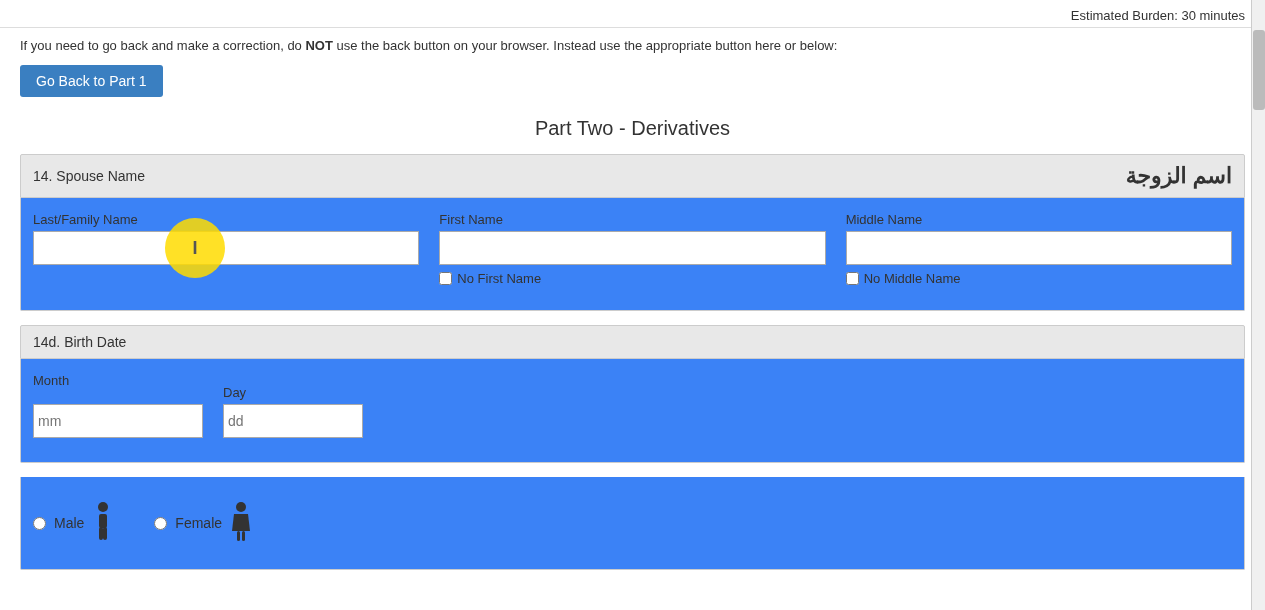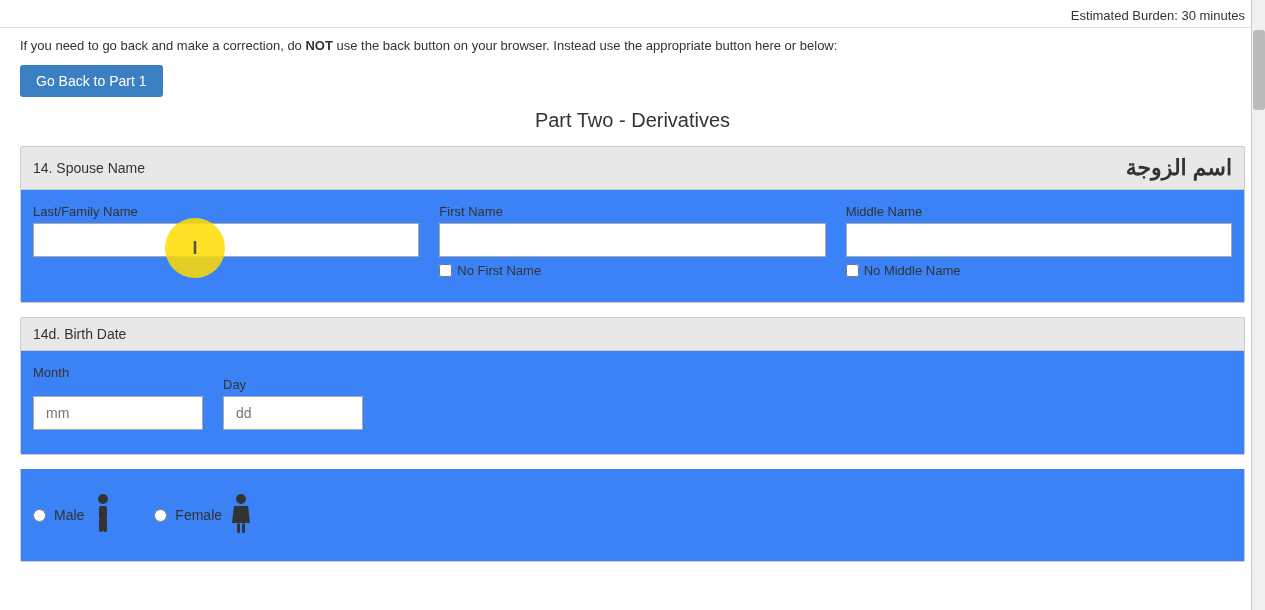--- a/index.html
+++ b/index.html
@@ -53,20 +53,21 @@
     .page-title {
       text-align: center;
       font-size: 20px;
       font-weight: normal;
       color: #333;
       margin-bottom: 14px;
     }
 
     .main-content {
       padding: 0 20px;
+      margin-top: 8px;
     }
 
     .section-header {
       background-color: #e8e8e8;
       border: 1px solid #ccc;
       padding: 8px 12px;
       font-size: 14px;
       display: flex;
       align-items: center;
       gap: 10px;
@@ -102,21 +103,21 @@
     }
 
     .field-label {
       font-size: 13px;
       color: #333;
       margin-bottom: 4px;
     }
 
     .text-input {
       border: 1px solid #aaa;
-      padding: 6px 12px;
+      padding: 6px 4px;
       font-size: 14px;
       height: 34px;
       width: 100%;
       outline: none;
     }
 
     .checkbox-row {
       display: flex;
       align-items: center;
       gap: 5px;

